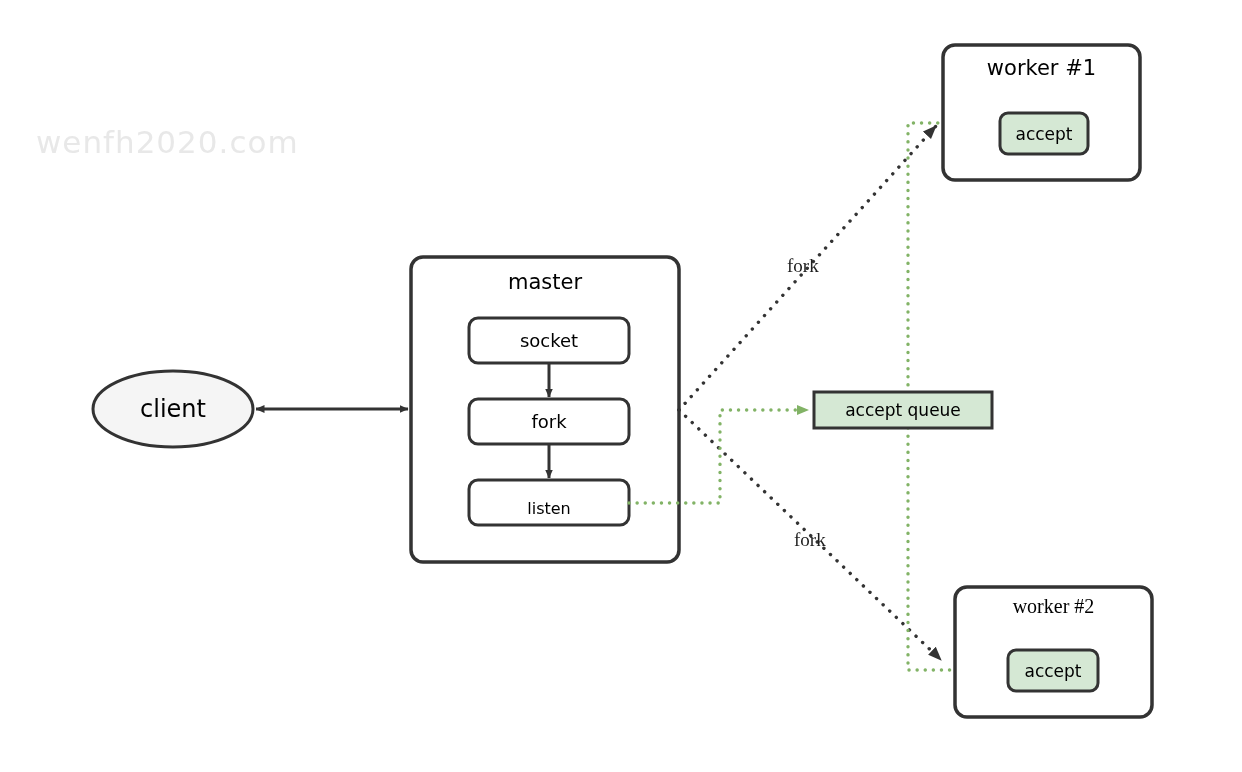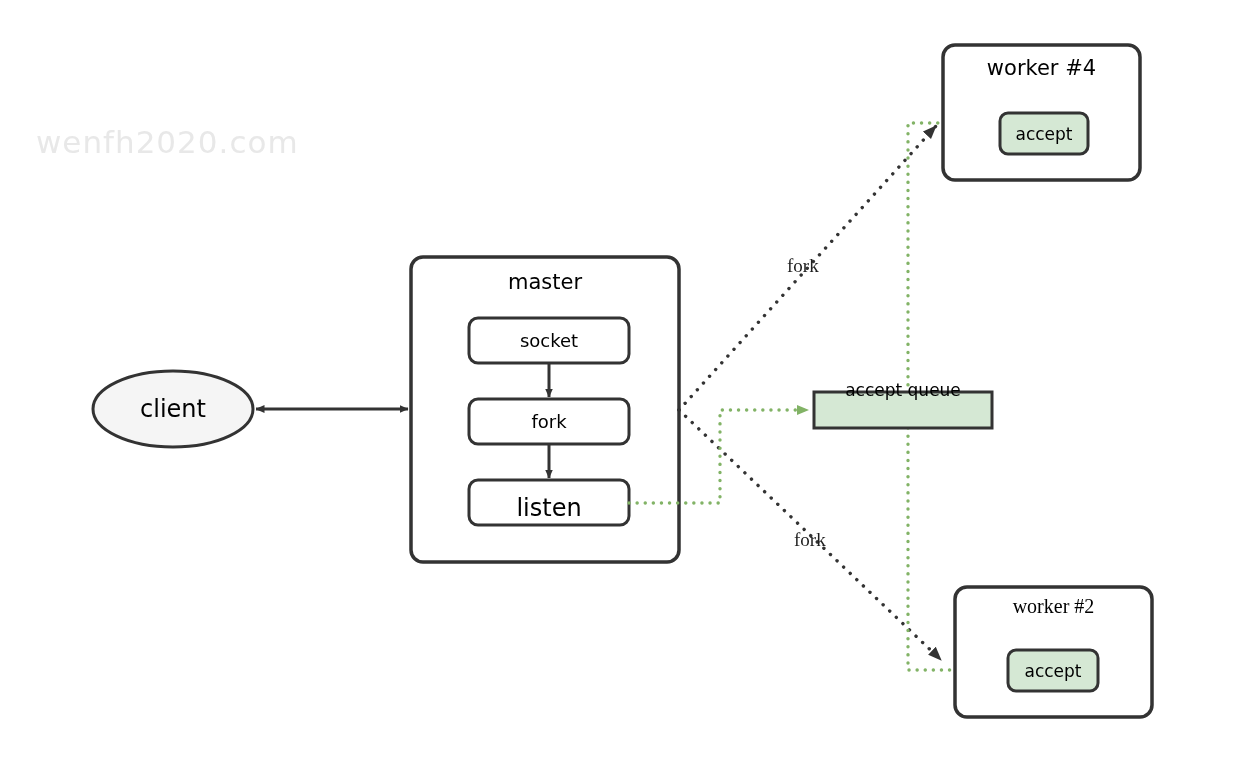--- a/index.html
+++ b/index.html
@@ -103,25 +103,25 @@
 </svg>
 
 <div class="node-text" style="left:93px; top:386px; width:160px; height:46px; font-size:24px;">client</div>
 
 <div class="node-text" style="left:411px; top:268px; width:268px; height:28px; font-size:21px;">master</div>
 
 <div class="node-text" style="left:469px; top:318px; width:160px; height:45px; font-size:18px;">socket</div>
 
 <div class="node-text" style="left:469px; top:399px; width:160px; height:45px; font-size:18px;">fork</div>
 
-<div class="node-text" style="left:469px; top:480px; width:160px; height:56px; font-size:24px;">listen</div>
+<div class="node-text" style="left:469px; top:480px; width:160px; height:56px; font-size:16px;">listen</div>
 
-<div class="node-text" style="left:814px; top:372px; width:178px; height:36px; font-size:17px;">accept queue</div>
+<div class="node-text" style="left:814px; top:392px; width:178px; height:36px; font-size:17px;">accept queue</div>
 
-<div class="node-text" style="left:943px; top:54px; width:197px; height:28px; font-size:21px;">worker #4</div>
+<div class="node-text" style="left:943px; top:54px; width:197px; height:28px; font-size:21px;">worker #1</div>
 
 <div class="node-text" style="left:1000px; top:113px; width:88px; height:41px; font-size:17px;">accept</div>
 
 <div class="node-text" style="left:955px; top:592px; width:197px; height:28px; font-size:20px;font-family:Liberation Serif, serif;">worker #2</div>
 
 <div class="node-text" style="left:1008px; top:650px; width:90px; height:41px; font-size:17px;">accept</div>
 
 <div class="lbl" style="left:787px; top:255px; font-size:19px;">fork</div>
 
 <div class="lbl" style="left:794px; top:529px; font-size:19px;">fork</div>

